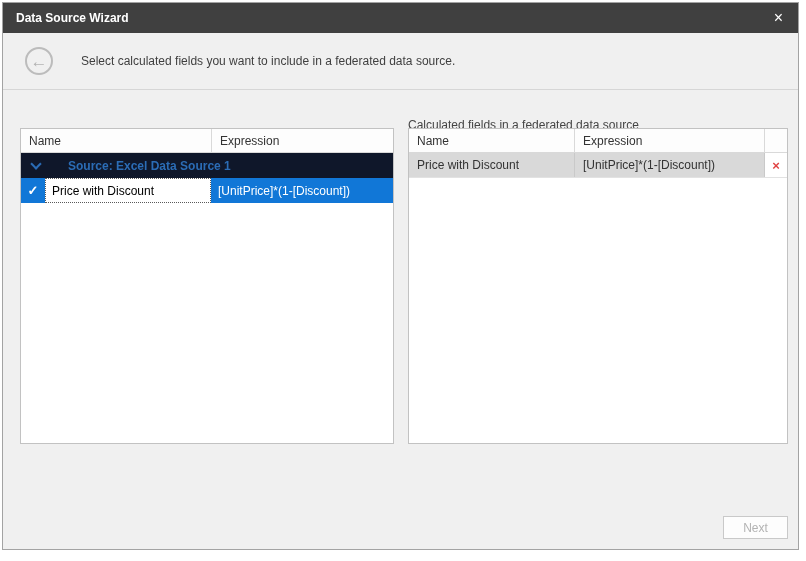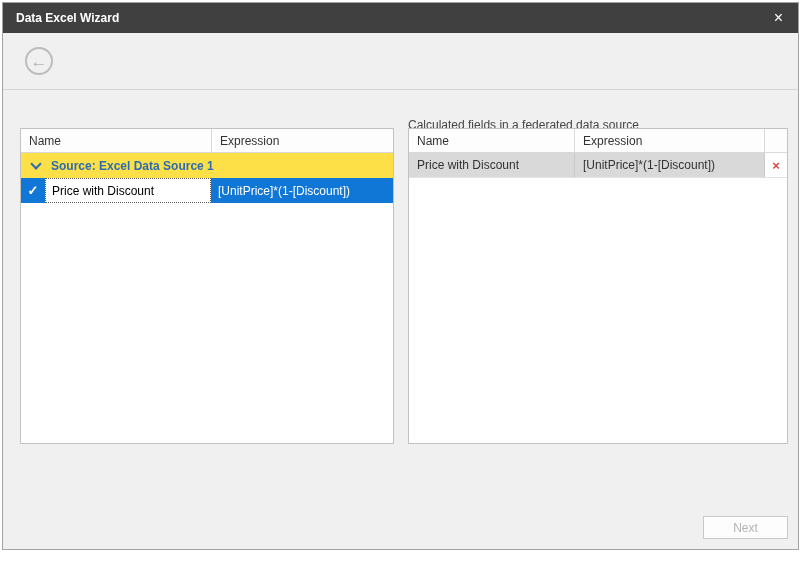--- a/index.html
+++ b/index.html
@@ -72,21 +72,22 @@
   .hcell.c-name  { flex:0 0 190px; }
   .grid.right .hcell.c-name { flex:0 0 165px; }
   .grid.right .hcell.c-expr { flex:0 0 190px; }
   .hcell.c-expr  { flex:1; }
   .hcell.c-del   { flex:1; padding-left:0; }
   
   .group-row {
     flex:0 0 25px; display:flex; align-items:center;
     padding-left:11px;
     color:#2b6cb5; font-weight:bold;
-    background:#fde047;
+    background:#0f172a;
+    gap:17px;
   }
   .chevron {
     width:6px; height:6px; display:inline-block;
     border-right:2px solid #2b6cb5; border-bottom:2px solid #2b6cb5;
     transform:rotate(45deg);
     margin-right:11px; margin-top:-4px;
   }
   .sel-row { flex:0 0 25px; display:flex; }
   .check-cell {
     flex:0 0 24px; background:#1177d7; color:#ffffff;
@@ -116,42 +117,43 @@
     justify-content:center; padding-left:0;
     color:#e04343; font-weight:bold; font-size:13px;
   }
   .grid-empty { flex:1; background:#ffffff; }
   
   .footer-buttons {
     position:absolute; right:10px; bottom:10px;
     display:flex; gap:6px;
   }
   .btn {
-    width:85px; height:23px; box-sizing:border-box;
+    width:65px; height:23px; box-sizing:border-box;
     display:flex; align-items:center; justify-content:center;
     background:#fdfdfd; font-size:12px;
     font-family:"Liberation Sans", sans-serif;
   }
   .btn.disabled { border:1px solid #c9c9c9; color:#b3b3b3; }
   .btn.default  { border:1px solid #5f5f5f; color:#111111; }
 </style>
 </head>
 <body>
 
 <div class="dialog">
 
   <div class="titlebar">
-    <span class="title">Data Excel Wizard</span>
+    <span class="title">Data Source Wizard</span>
     <span class="close-btn">×</span>
   </div>
 
   <div class="wizhead">
     <div class="back-btn">
       <span>←</span>
     </div>
+    <span class="desc">Select calculated fields you want to include in a federated data source.</span>
   </div>
 
   <div class="content">
 
     <div class="caption right">Calculated fields in a federated data source</div>
 
     <div class="grid left">
       <div class="grid-header">
         <div class="hcell c-name">Name</div>
         <div class="hcell c-expr">Expression</div>

